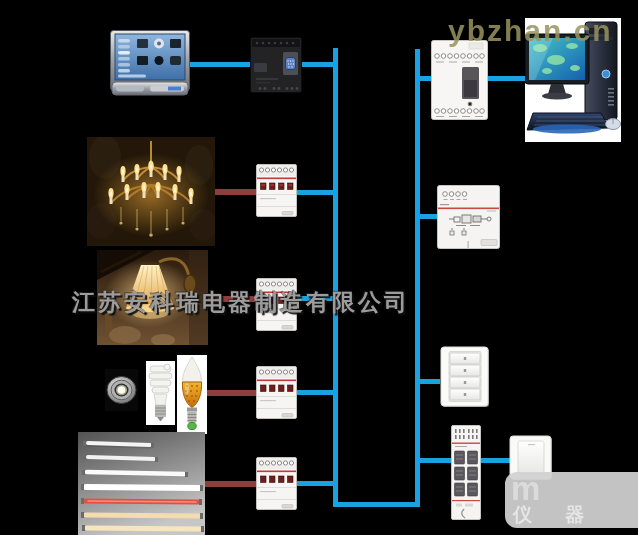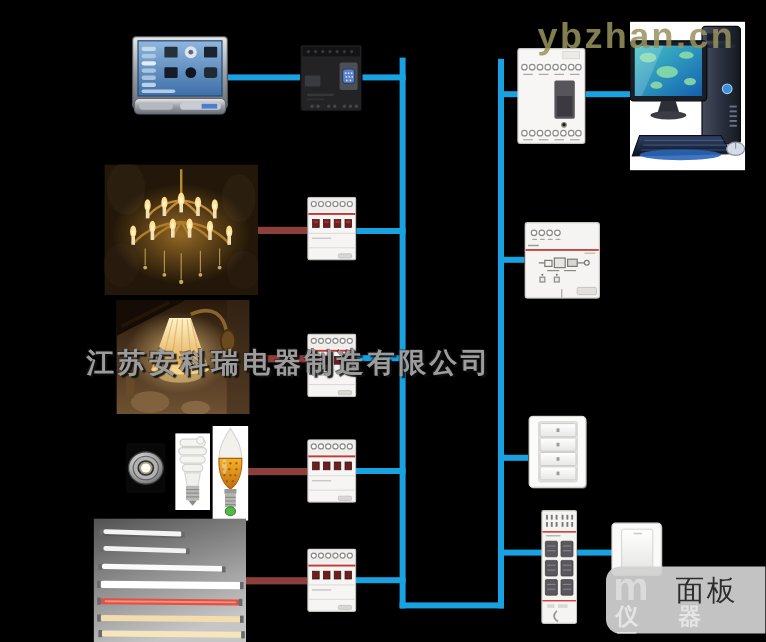--- a/index.html
+++ b/index.html
@@ -675,15 +675,14 @@
   </div>
 
   <div id="wm-top">ybzhan.cn</div>
   <div id="wm-company">江苏安科瑞电器制造有限公司</div>
   <div id="wm-blob">
     <div class="row1">
       <span>m</span>
     </div>
     <div class="row2">仪 器 网</div>
   </div>
-  <div id="panel-label">面板</div>
 
 </div>
 
 </body></html>

